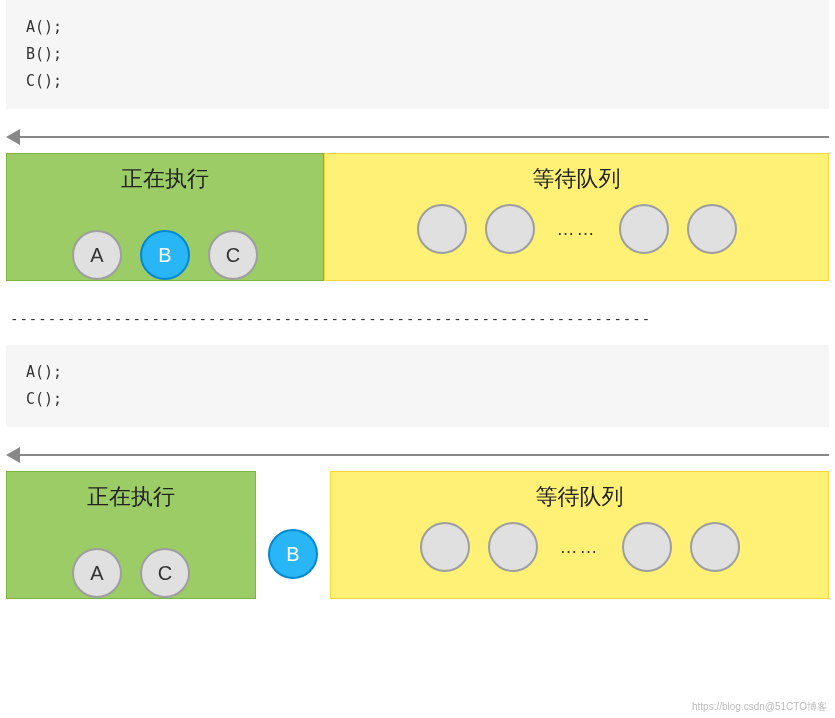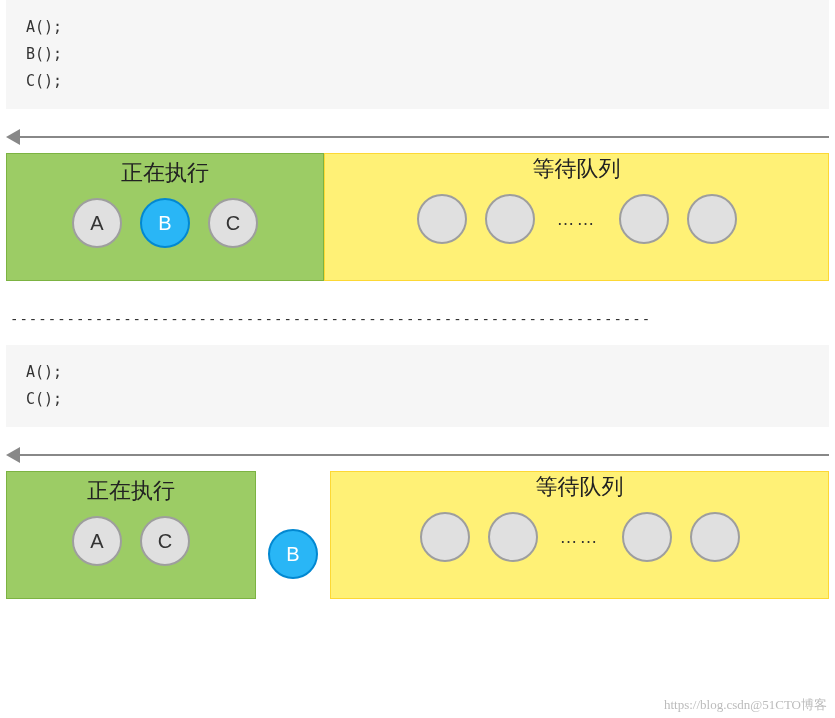--- a/index.html
+++ b/index.html
@@ -46,30 +46,31 @@
     margin: 0 6px;
     align-items: stretch;
     height: 128px;
   }
   .exec-box {
     background: #9ccc65;
     border: 1px solid #7cb342;
     display: flex;
     flex-direction: column;
     align-items: center;
-    justify-content: flex-start;
-    padding-top: 4px;
+    justify-content: space-between;
+    padding-top: 10px;
   }
   .wait-box {
     background: #fff176;
     border: 1px solid #fdd835;
     display: flex;
     flex-direction: column;
     align-items: center;
     justify-content: flex-start;
+    padding-top: 10px;
   }
   .box-title {
     font-size: 22px;
     color: #222;
     margin-bottom: 10px;
     font-weight: 400;
   }
   .circles {
     display: flex;
     align-items: center;
@@ -111,23 +112,23 @@
     flex: 0 0 auto;
     display: flex;
     align-items: flex-end;
     justify-content: center;
     padding-bottom: 20px;
   }
   .watermark {
     position: absolute;
     right: 8px;
     bottom: 4px;
-    font-size: 13px;
+    font-size: 10px;
     color: rgba(120,120,120,0.5);
-    font-family: Liberation Serif, serif;
+    font-family: Liberation Sans, sans-serif;
   }
 </style>
 </head>
 <body>
 
 <div class="code-block">
   <div>A();</div>
   <div>B();</div>
   <div>C();</div>
 </div>

